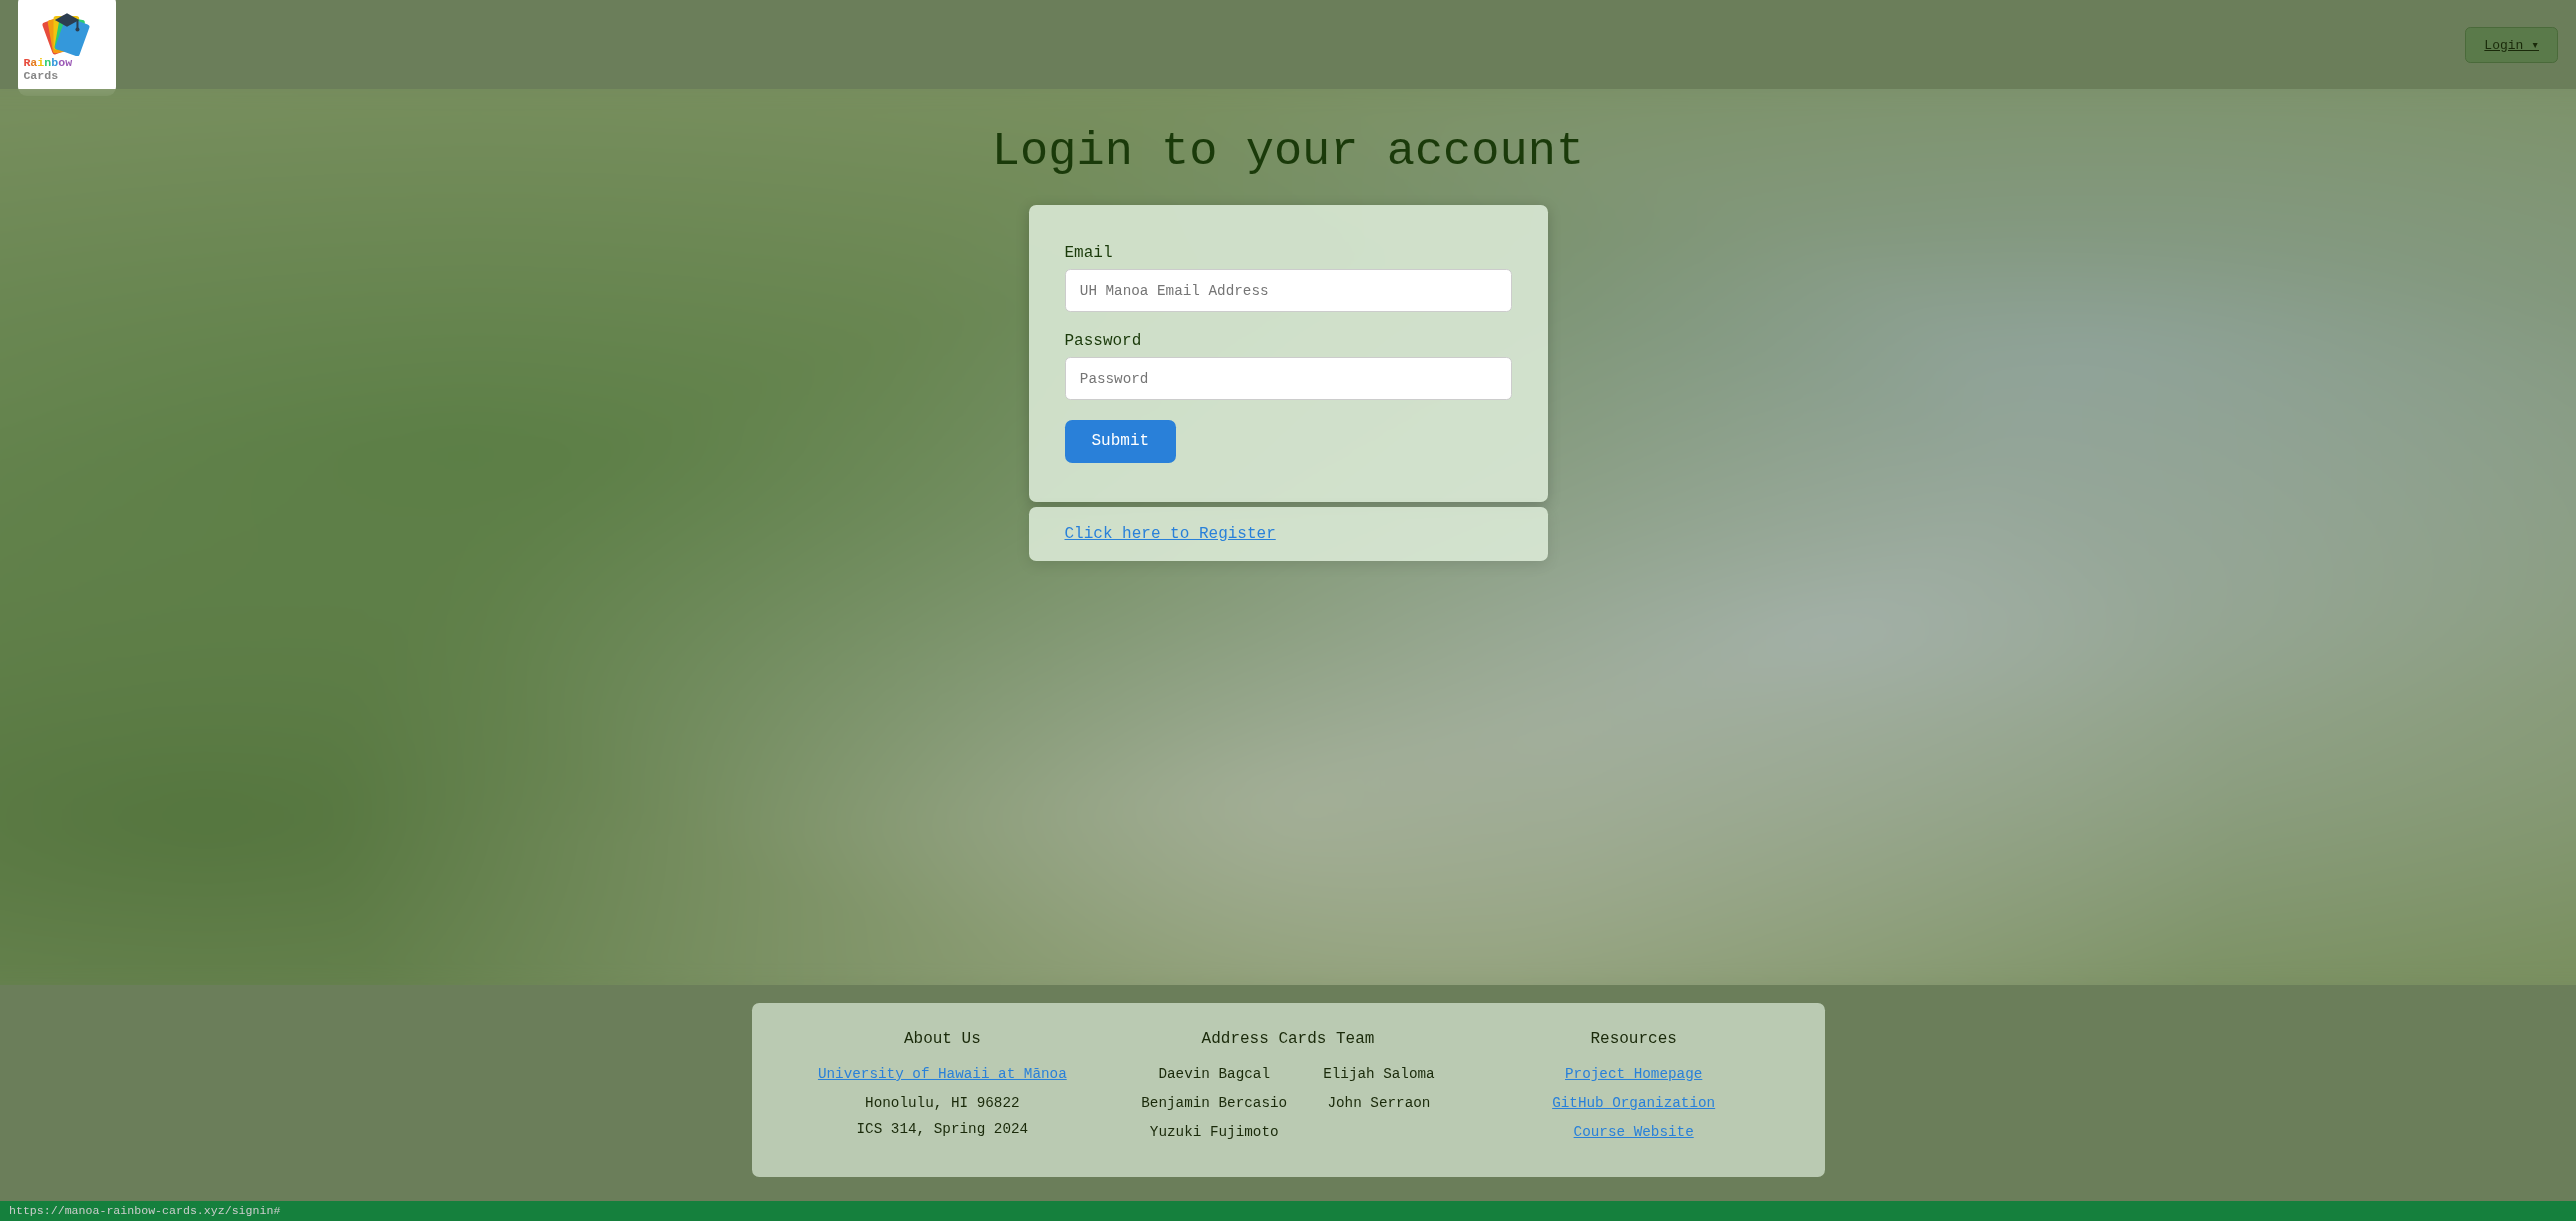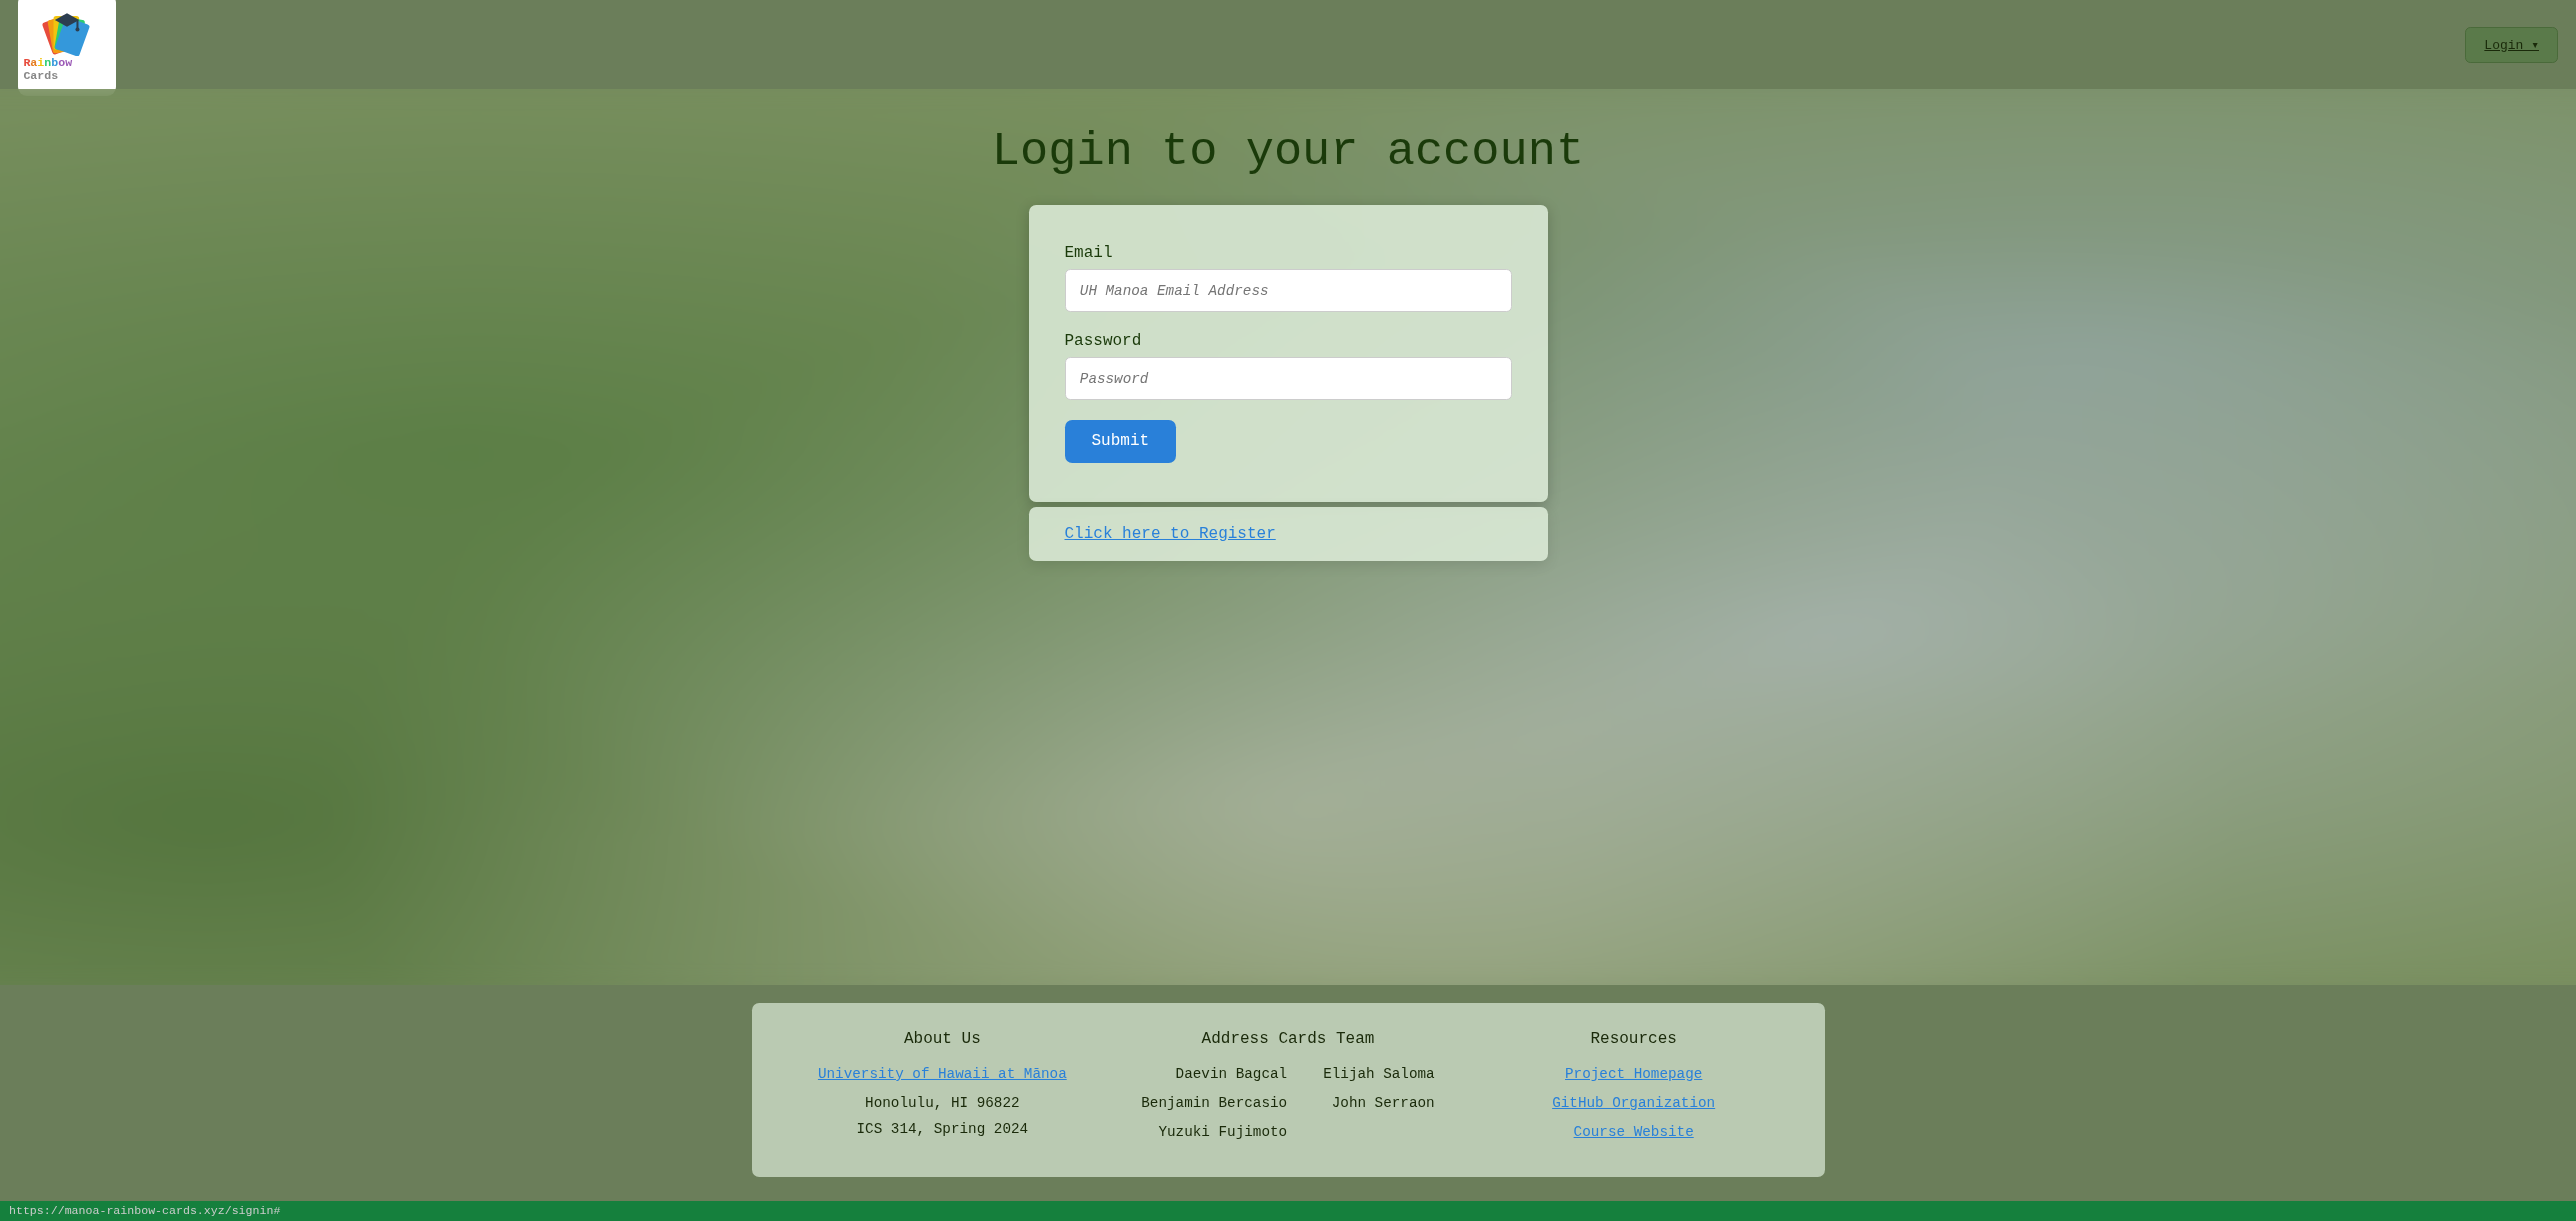--- a/index.html
+++ b/index.html
@@ -141,21 +141,20 @@
     .form-input {
       width: 100%;
       padding: 12.5px 14.3px;
       border: 0.9px solid #ccc;
       border-radius: 5.4px;
       font-size: 14.3px;
       font-family: 'Courier New', monospace;
       background: white;
       margin-bottom: 19.7px;
       color: #888;
-      font-style: italic;
     }
 
     .submit-btn {
       background-color: #2980d9;
       color: white;
       border: none;
       padding: 12.5px 27px;
       border-radius: 7.2px;
       font-size: 16px;
       cursor: pointer;
@@ -219,21 +218,20 @@
       color: #2980d9;
       text-decoration: underline;
       display: block;
       margin-bottom: 3.6px;
     }
 
     .team-grid {
       display: flex;
       justify-content: center;
       gap: 36px;
-      text-align: right;
     }
 
     .team-col {
       display: flex;
       flex-direction: column;
       gap: 3.6px;
     }
 
     
     .status-bar {

